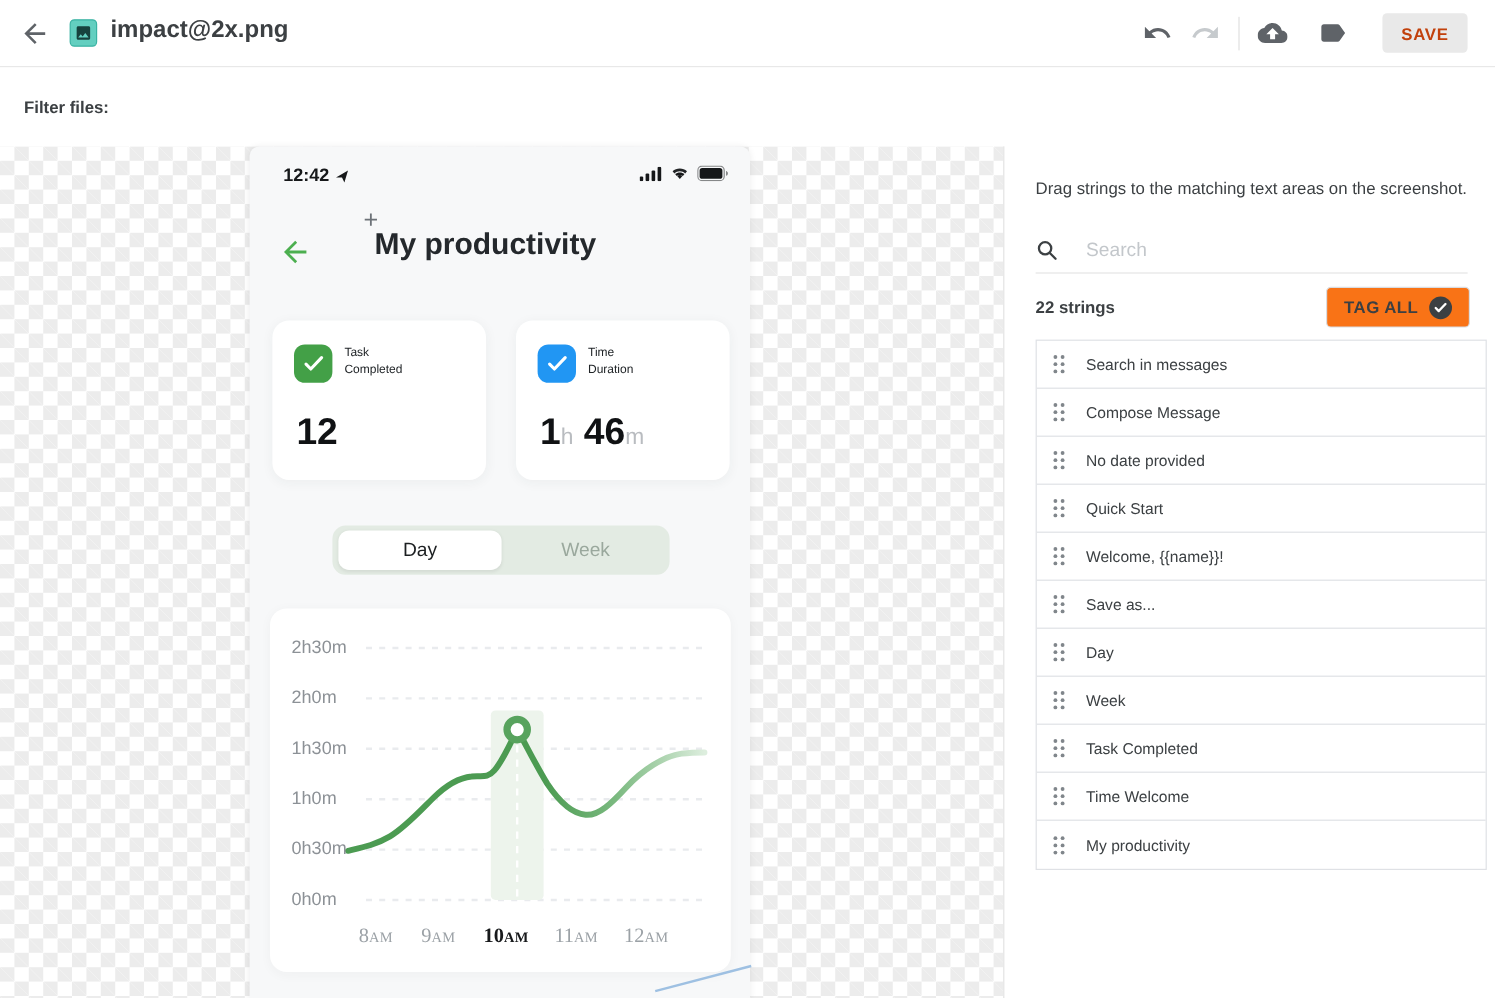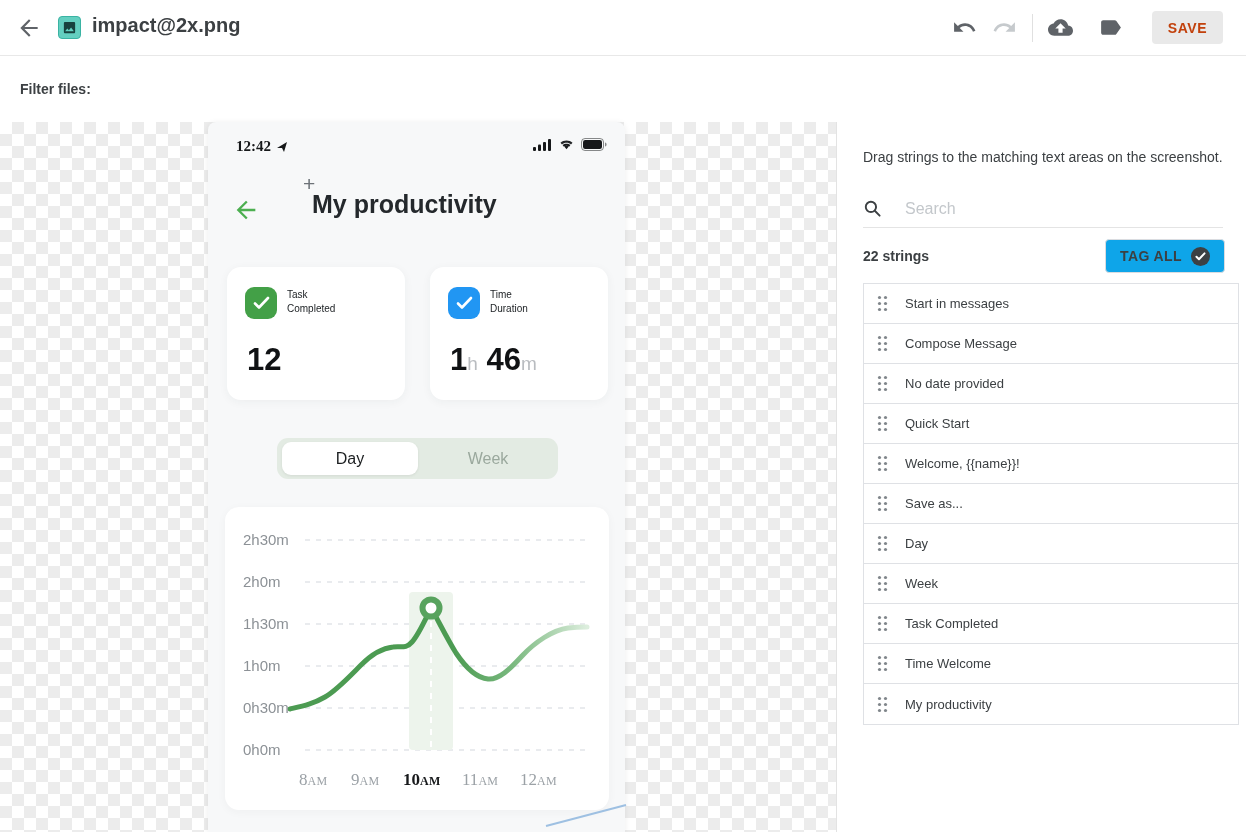--- a/index.html
+++ b/index.html
@@ -50,21 +50,21 @@
     background-image:
       linear-gradient(45deg,#ececec 25%,transparent 25%,transparent 75%,#ececec 75%),
       linear-gradient(45deg,#ececec 25%,transparent 25%,transparent 75%,#ececec 75%);
     background-size:24px 24px; background-position:0 0,12px 12px; }
 
   
   .phone { position:absolute; left:208px; top:0; width:417px; height:710px; background:#f7f8f9;
            border-radius:8px 8px 0 0; box-shadow:0 1px 6px rgba(0,0,0,.08); }
   .statusbar { position:absolute; left:0; top:14px; width:100%; height:22px; }
   .sb-time { position:absolute; left:28px; top:2px; font-size:15px; font-weight:bold; color:#16181a;
-             display:flex; align-items:center; gap:5px;font-family:Liberation Serif, serif; }
+             display:flex; align-items:center; gap:5px; }
   .sb-right { position:absolute; right:18px; top:2px; display:flex; align-items:center; gap:6px; color:#16181a; }
   .plus-glyph { position:absolute; left:95px; top:50px; font-size:21px; color:#6d7278; font-weight:normal; }
   .ph-back { position:absolute; left:24px; top:74px; width:28px; height:28px; color:#4caf50; cursor:pointer; }
   .ph-title { position:absolute; left:104px; top:68px; font-size:25px; font-weight:bold; color:#24282c; }
 
   .stat-card { position:absolute; top:145px; width:178px; height:133px; background:#fff; border-radius:14px;
                box-shadow:0 2px 10px rgba(40,50,60,.05); }
   .card-task { left:19px; } .card-time { left:222px; }
   .stat-icon { position:absolute; left:18px; top:20px; width:32px; height:32px; border-radius:9px;
                display:flex; align-items:center; justify-content:center; color:#fff; }
@@ -95,21 +95,21 @@
   .panel { position:absolute; left:836px; top:0; width:410px; height:710px; background:#fff;
            border-left:1px solid #e3e3e3; }
   .instruction { position:absolute; left:26px; top:27px; width:365px; font-size:14px; color:#3c4043; }
   .search-wrap { position:absolute; left:26px; top:68px; width:360px; height:38px;
                  border-bottom:1px solid #e4e4e4; display:flex; align-items:center; gap:23px; }
   .search-wrap svg { width:19px; height:19px; color:#3c4043; flex:none; }
   .search-input { border:none; outline:none; flex:1; font-family:inherit; font-size:16px; color:#3c4043;
                   background:transparent; }
   .search-input::placeholder { color:#c3c7cb; }
   .count-label { position:absolute; left:26px; top:126px; font-size:14px; font-weight:bold; color:#3c4043; }
-  .tagall-btn { position:absolute; left:268px; top:117px; width:120px; height:34px; background:#0ea5e9;
+  .tagall-btn { position:absolute; left:268px; top:117px; width:120px; height:34px; background:#f97316;
                 border:1px solid #dadce0; border-radius:4px; display:flex; align-items:center;
                 justify-content:center; gap:9px; cursor:pointer; font-family:inherit; }
   .tagall-btn .lbl { font-size:14px; font-weight:bold; letter-spacing:.4px; color:#3c4043; }
   .circle-check { width:19px; height:19px; border-radius:50%; background:#3c4043; display:flex;
                   align-items:center; justify-content:center; color:#fff; }
   .string-table { position:absolute; left:26px; top:161px; width:376px; border:1px solid #dfe1e5; background:#fff; }
   .string-row { height:40px; display:flex; align-items:center; padding-left:13px; gap:17px;
                 border-bottom:1px solid #dfe1e5; cursor:grab; }
   .string-row:last-child { border-bottom:none; }
   .string-row .handle { width:11px; height:17px; color:#80868b; flex:none; }
@@ -318,21 +318,21 @@
     <div class="string-table">
       <div class="string-row">
         <svg class="handle" viewBox="0 0 11 17" fill="currentColor">
             <circle cx="2.5" cy="2.5" r="1.6"></circle>
             <circle cx="8.5" cy="2.5" r="1.6"></circle>
             <circle cx="2.5" cy="8.5" r="1.6"></circle>
             <circle cx="8.5" cy="8.5" r="1.6"></circle>
             <circle cx="2.5" cy="14.5" r="1.6"></circle>
             <circle cx="8.5" cy="14.5" r="1.6"></circle>
           </svg>
-        <span class="txt">Start in messages</span>
+        <span class="txt">Search in messages</span>
       </div>
       <div class="string-row">
         <svg class="handle" viewBox="0 0 11 17" fill="currentColor">
             <circle cx="2.5" cy="2.5" r="1.6"></circle>
             <circle cx="8.5" cy="2.5" r="1.6"></circle>
             <circle cx="2.5" cy="8.5" r="1.6"></circle>
             <circle cx="8.5" cy="8.5" r="1.6"></circle>
             <circle cx="2.5" cy="14.5" r="1.6"></circle>
             <circle cx="8.5" cy="14.5" r="1.6"></circle>
           </svg>

